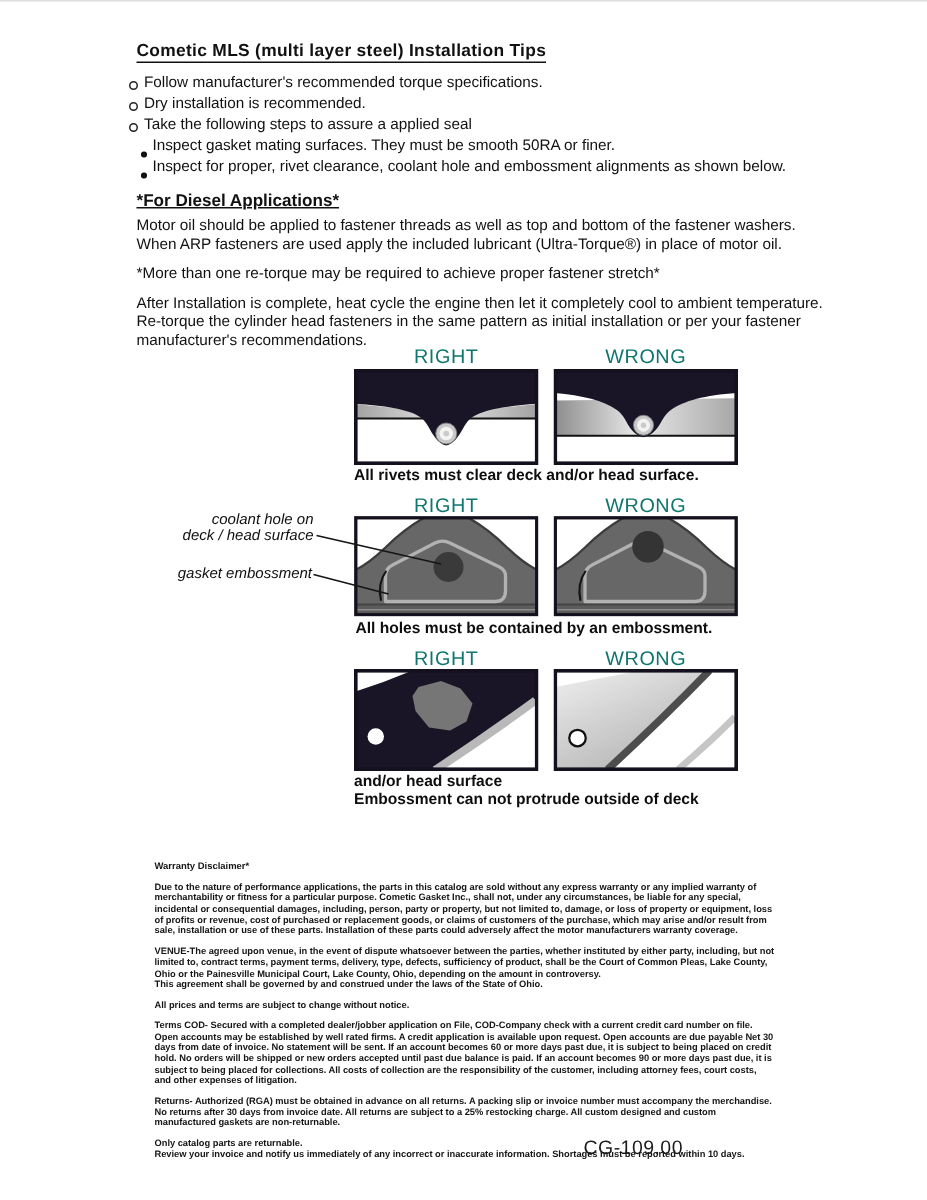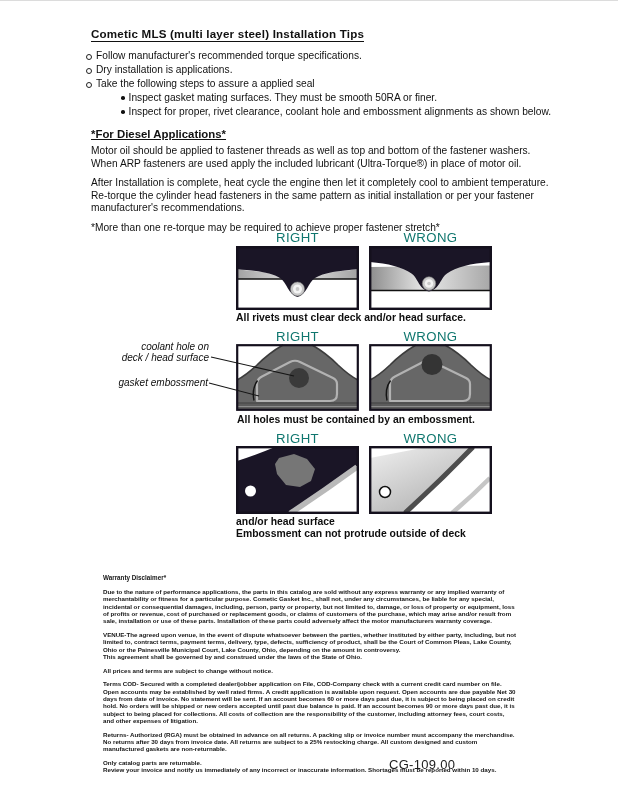--- a/index.html
+++ b/index.html
@@ -9,21 +9,21 @@
   }
   .top-hairline{position:absolute;left:0;top:0;width:618px;height:1px;background:#dcdcdc;}
 
   
   .content{position:absolute;left:86px;top:24px;width:474px;}
   .title{display:inline-block;font-size:11.6px;font-weight:700;letter-spacing:.2px;
     border-bottom:1.6px solid #111;padding-bottom:1px;margin:0 0 7px 5px;}
   .bitem{display:flex;align-items:flex-start;gap:4px;font-size:10.2px;line-height:14px;}
   .odot{flex:none;width:4px;height:4px;border:1px solid #222;border-radius:50%;margin-top:4.5px;}
   .fdot{flex:none;width:3.6px;height:3.6px;background:#111;border-radius:50%;margin-top:5px;}
-  .sub{margin-left:35px;}
+  .sub{margin-left:8px;align-items:flex-end;}
   .h2{font-size:11.4px;font-weight:700;margin:9px 0 5px 5px;text-decoration:underline;}
   .para{font-size:10.2px;line-height:12.6px;margin:0 5px 7px 5px;width:466px;}
 
   
   .dg-label{position:absolute;width:123px;text-align:center;font-size:13.2px;
     letter-spacing:.4px;color:#0f766e;}
   .dg-panel{position:absolute;width:123px;}
   .dg-cap{position:absolute;font-size:10.4px;font-weight:700;line-height:12px;color:#0e0e0e;}
   .dg-sidelabel{position:absolute;text-align:right;font-size:10px;line-height:10.8px;color:#0e0e0e;font-style:italic;}
   .leaders{position:absolute;left:0;top:0;pointer-events:none;}
@@ -44,39 +44,39 @@
 
   <div class="content">
     <div class="title">Cometic MLS (multi layer steel) Installation Tips</div>
 
     <div class="bitem">
       <span class="odot"></span>
       <span>Follow manufacturer's recommended torque specifications.</span>
     </div>
     <div class="bitem">
       <span class="odot"></span>
-      <span>Dry installation is applications.</span>
+      <span>Dry installation is recommended.</span>
     </div>
     <div class="bitem">
       <span class="odot"></span>
       <span>Take the following steps to assure a applied seal</span>
     </div>
     <div class="bitem sub">
       <span class="fdot"></span>
       <span>Inspect gasket mating surfaces.  They must be smooth 50RA or finer.</span>
     </div>
     <div class="bitem sub">
       <span class="fdot"></span>
       <span>Inspect for proper, rivet clearance, coolant hole and embossment alignments as shown below.</span>
     </div>
 
     <div class="h2">*For Diesel Applications*</div>
     <p class="para">Motor oil should be applied to fastener threads as well as top and bottom of the fastener washers. When ARP fasteners are used apply the included lubricant (Ultra-Torque®) in place of motor oil.</p>
+    <p class="para">*More than one re-torque may be required to achieve proper fastener stretch*</p>
     <p class="para">After Installation is complete, heat cycle the engine then let it completely cool to ambient temperature. Re-torque the cylinder head fasteners in the same pattern as initial installation or per your fastener manufacturer's recommendations.</p>
-    <p class="para">*More than one re-torque may be required to achieve proper fastener stretch*</p>
   </div>
 
   <div>
 
     <div class="dg-label" style="left:236px;top:230px;">RIGHT</div>
     <div class="dg-label" style="left:369px;top:230px;">WRONG</div>
 
     <svg class="dg-panel" style="left:236px;top:246px;" width="123" height="64" viewBox="0 0 123 64">
       <defs>
         <linearGradient id="g1a" x1="0" y1="0" x2="1" y2="0">

